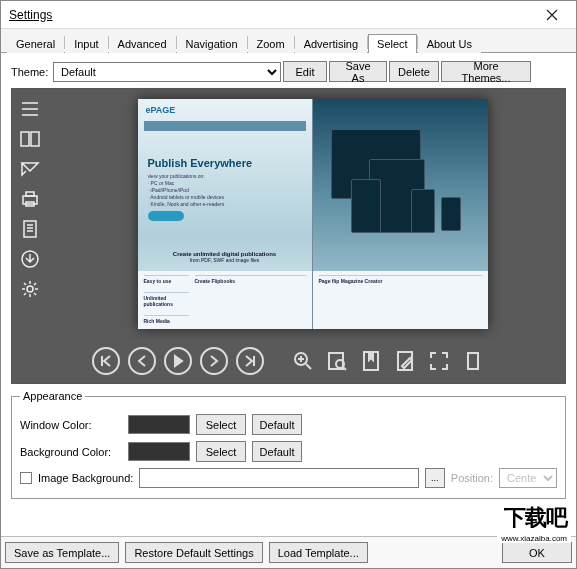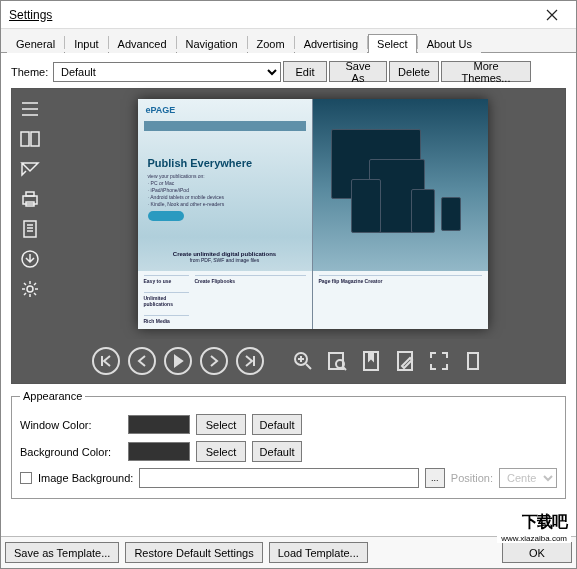--- a/index.html
+++ b/index.html
@@ -280,14 +280,14 @@
   <div class="bottombar">
     <button class="btn">Save as Template...</button>
     <button class="btn">Restore Default Settings</button>
     <button class="btn">Load Template...</button>
     <div style="flex:1"></div>
     <button class="btn" style="width:70px">OK</button>
   </div>
 
 </div>
 
-<div style="position:absolute;right:6px;bottom:36px;font-size:16px;font-weight:900;color:#000;background:#fff;padding:0 4px;letter-spacing:-1px">下载吧</div>
+<div style="position:absolute;right:6px;bottom:36px;font-size:22px;font-weight:900;color:#000;background:#fff;padding:0 4px;letter-spacing:-1px">下载吧</div>
 <div style="position:absolute;right:6px;bottom:26px;font-size:8px;color:#000;background:#fff;padding:0 4px">www.xiazaiba.com</div>
 
 </body></html>

